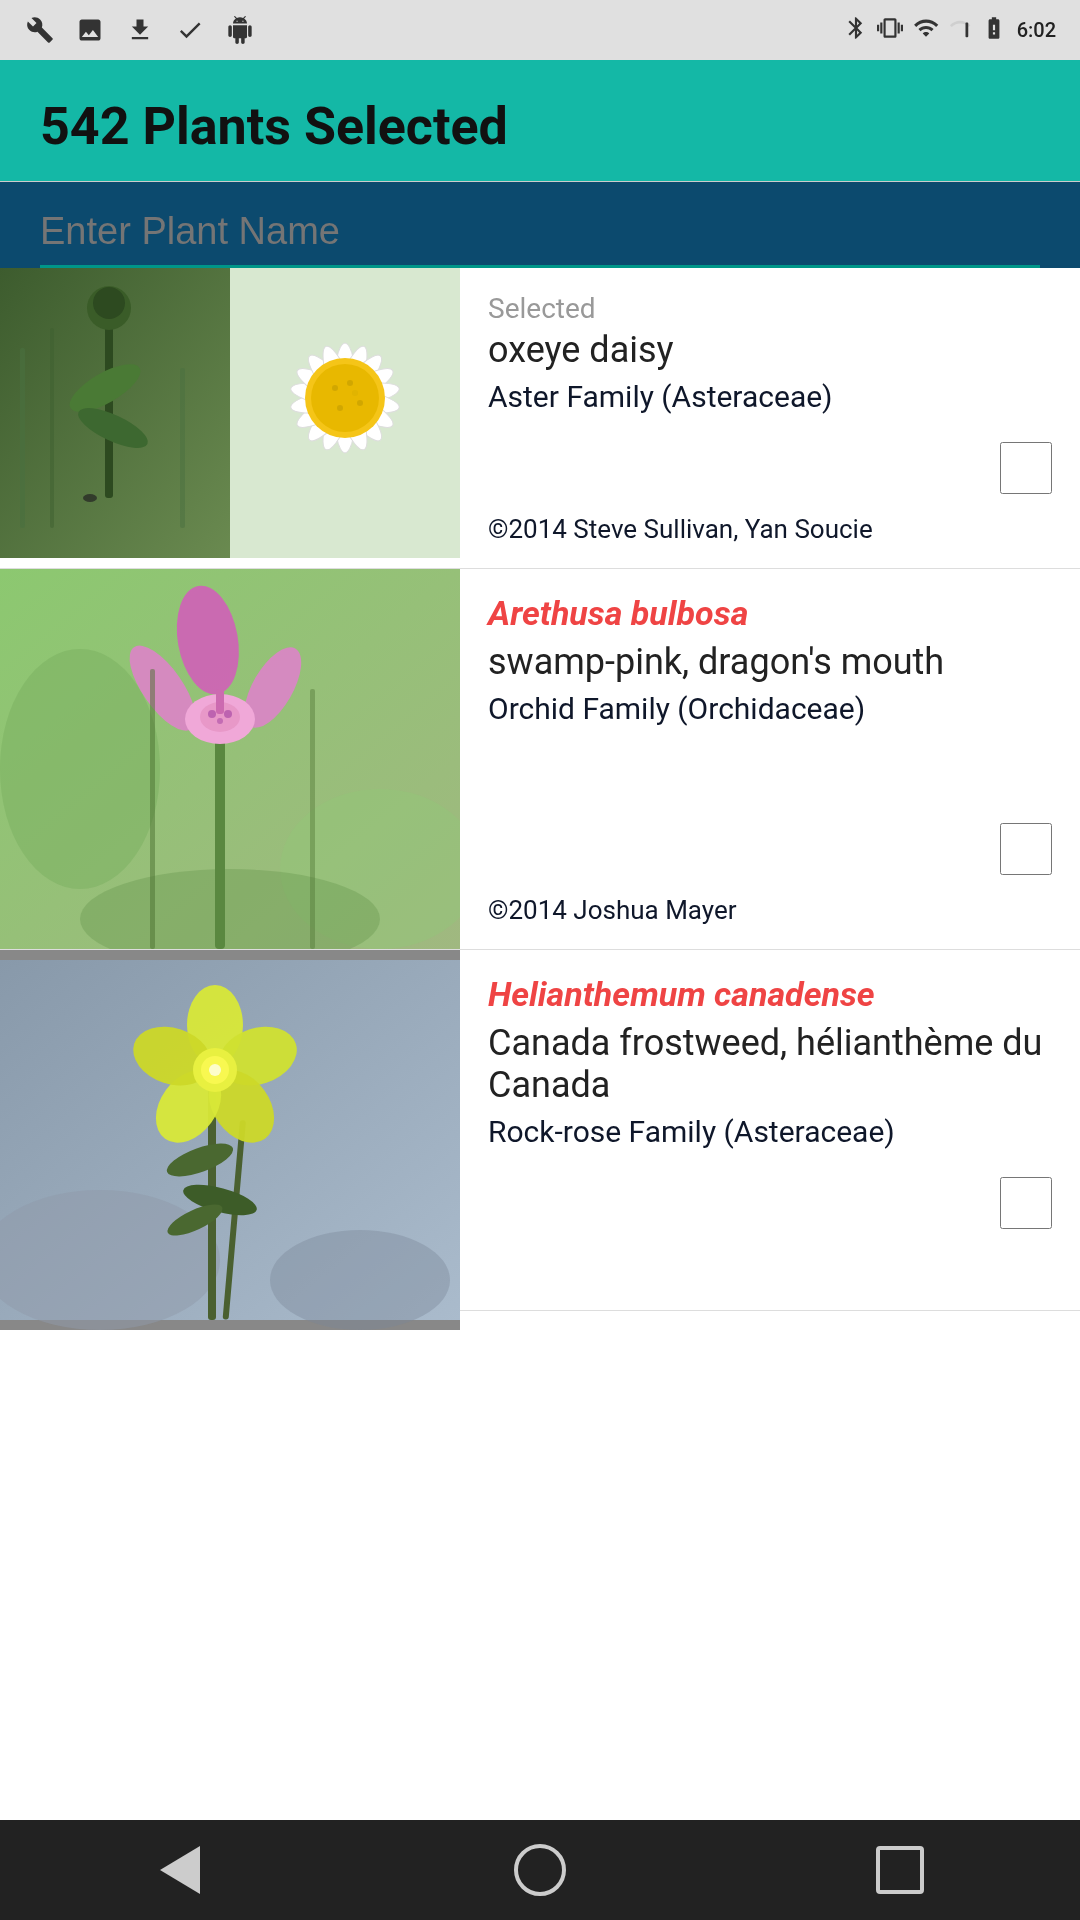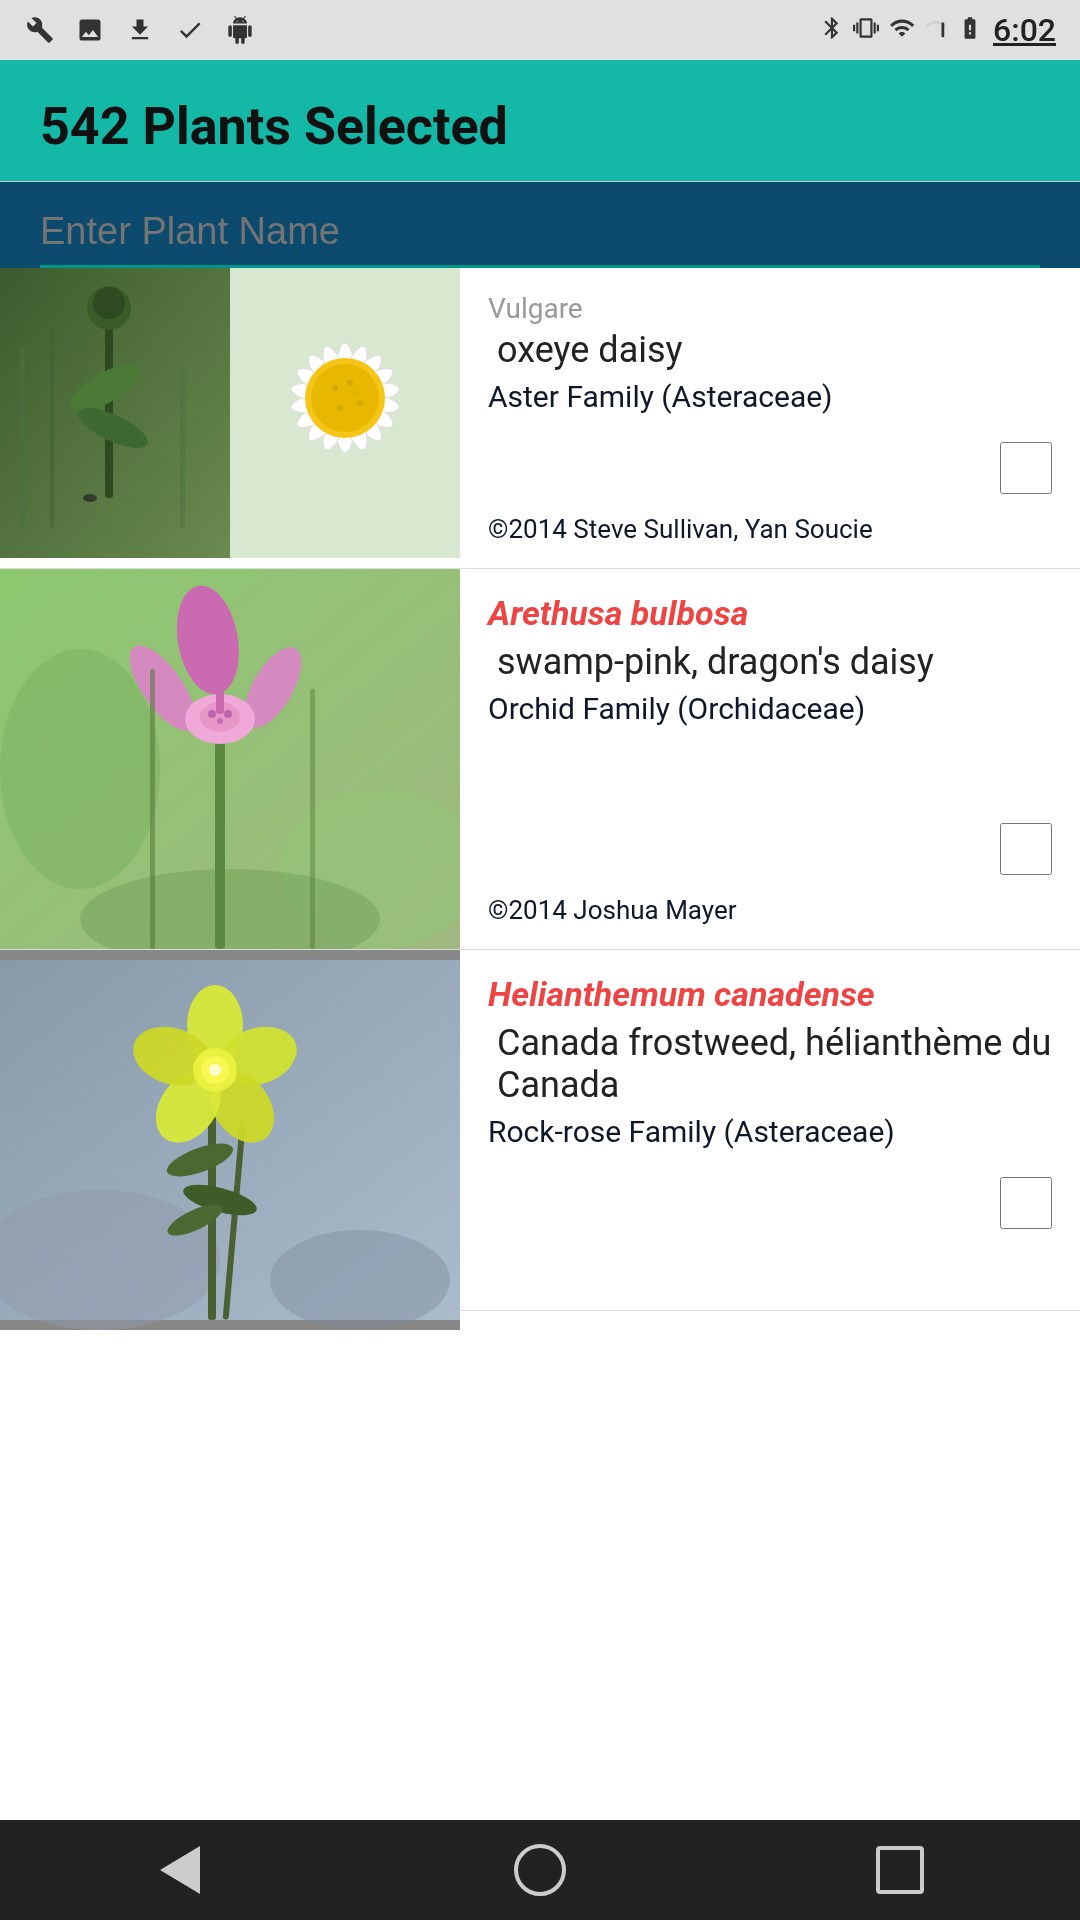--- a/index.html
+++ b/index.html
@@ -38,24 +38,23 @@
       align-items: center;
       justify-content: center;
       color: #333;
       font-size: 22px;
     }
 
     .status-bar-right {
       display: flex;
       align-items: center;
       gap: 8px;
-      font-size: 32px;
+      font-size: 20px;
       font-weight: 500;
       color: #222;
-      text-decoration: underline;
     }
 
     
     .header {
       background: #14b8a6;
       padding: 36px 36px 24px 40px;
       flex-shrink: 0;
     }
 
     .header h1 {
@@ -147,21 +146,20 @@
       font-size: 28px;
       color: #999;
       margin-bottom: 4px;
     }
 
     .plant-common-name {
       font-size: 36px;
       color: #222;
       font-weight: 400;
       margin-bottom: 8px;
-      margin-left: 9px;
     }
 
     .plant-family {
       font-size: 30px;
       color: #0f172a;
       margin-bottom: 8px;
     }
 
     .plant-scientific-name {
       font-size: 34px;
@@ -376,21 +374,21 @@
             <circle cx="5" cy="-15" r="3" fill="#c8a000" opacity="0.7"></circle>
             <circle cx="15" cy="5" r="3" fill="#c8a000" opacity="0.7"></circle>
             <circle cx="-5" cy="10" r="3" fill="#c8a000" opacity="0.7"></circle>
             <circle cx="10" cy="-5" r="3" fill="#dab000" opacity="0.5"></circle>
           </g>
         </svg>
       </div>
     </div>
 
     <div class="plant-info">
-      <span class="plant-name-secondary">Vulgare</span>
+      <span class="plant-name-secondary">Selected</span>
       <span class="plant-common-name">oxeye daisy</span>
       <span class="plant-family">Aster Family (Asteraceae)</span>
       <div style="flex:1"></div>
       <input type="checkbox" class="plant-checkbox" style="position: static; margin-left: auto; display: block; margin-top: 20px; margin-bottom: 12px;">
       <span class="plant-copyright">©2014 Steve Sullivan, Yan Soucie</span>
     </div>
   </div>
 
   <div class="plant-item" style="align-items:stretch;">
     <div class="plant-images single" style="height:380px;">
@@ -428,21 +426,21 @@
           </g>
 
           <rect x="150" y="100" width="5" height="280" fill="#4a7030" opacity="0.5" rx="2"></rect>
           <rect x="310" y="120" width="5" height="260" fill="#4a7030" opacity="0.4" rx="2"></rect>
         </svg>
       </div>
     </div>
 
     <div class="plant-info">
       <span class="plant-scientific-name">Arethusa bulbosa</span>
-      <span class="plant-common-name">swamp-pink, dragon's daisy</span>
+      <span class="plant-common-name">swamp-pink, dragon's mouth</span>
       <span class="plant-family">Orchid Family (Orchidaceae)</span>
       <div style="flex:1"></div>
       <input type="checkbox" class="plant-checkbox" style="position: static; margin-left: auto; display: block; margin-top: 20px; margin-bottom: 12px; width: 52px; height: 52px; border: 2px solid rgb(187, 187, 187);">
       <span class="plant-copyright">©2014 Joshua Mayer</span>
     </div>
   </div>
 
   <div class="plant-item" style="align-items:flex-start;">
     <div class="plant-images single" style="height:360px;">
       <div class="plant-image-full">

